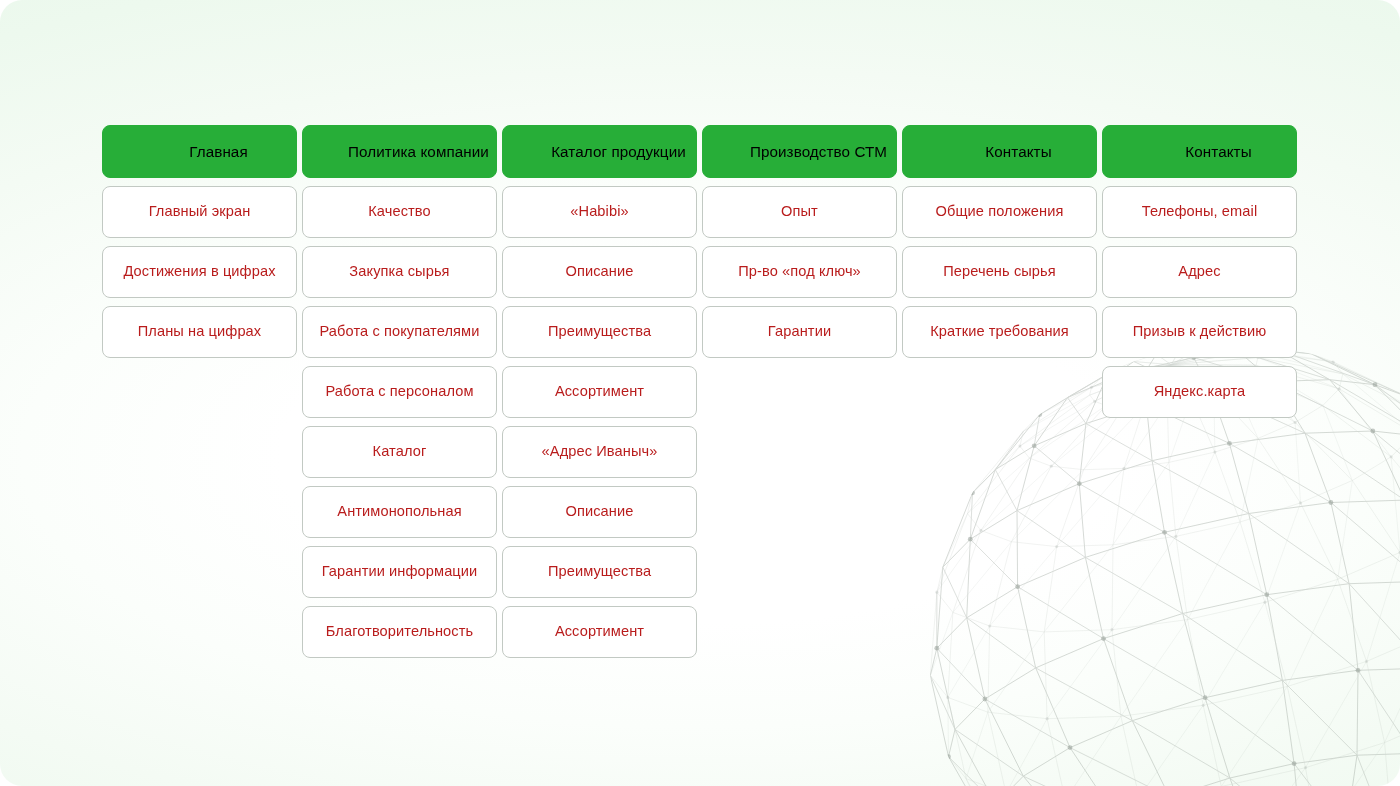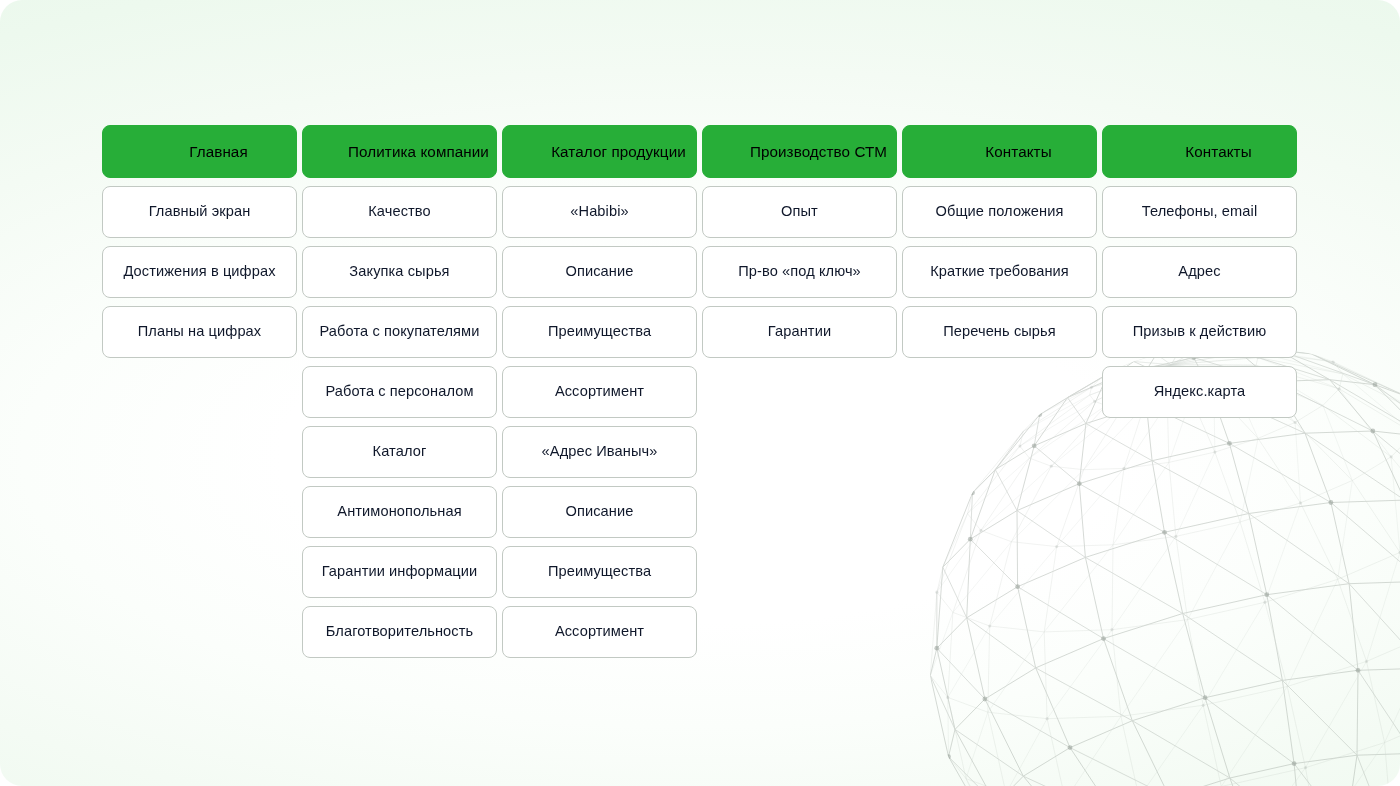--- a/index.html
+++ b/index.html
@@ -78,21 +78,21 @@
     height: 53px;
     background: #27AE38;
     color: #000000;
     border: 1px solid #27AE38;
     font-size: 15.2px;
     padding-left: 47px;
   }
 
   .node.child {
     background: #ffffff;
-    color: #0f172a;
+    color: #b91c1c;
     border: 1px solid #c2c9c3;
   }
 </style>
 </head>
 <body>
 
 <div id="canvas">
 
   <svg id="globe" viewBox="0 0 660 660" aria-hidden="true">
     <defs>
@@ -1001,22 +1001,22 @@
       </div>
       <div class="column">
         <div class="node root">Производство СТМ</div>
         <div class="node child">Опыт</div>
         <div class="node child">Пр-во «под ключ»</div>
         <div class="node child">Гарантии</div>
       </div>
       <div class="column">
         <div class="node root">Контакты</div>
         <div class="node child">Общие положения</div>
+        <div class="node child">Перечень сырья</div>
         <div class="node child">Краткие требования</div>
-        <div class="node child">Перечень сырья</div>
       </div>
       <div class="column">
         <div class="node root">Контакты</div>
         <div class="node child">Телефоны, email</div>
         <div class="node child">Адрес</div>
         <div class="node child">Призыв к действию</div>
         <div class="node child">Яндекс.карта</div>
       </div>
     </div>
 

